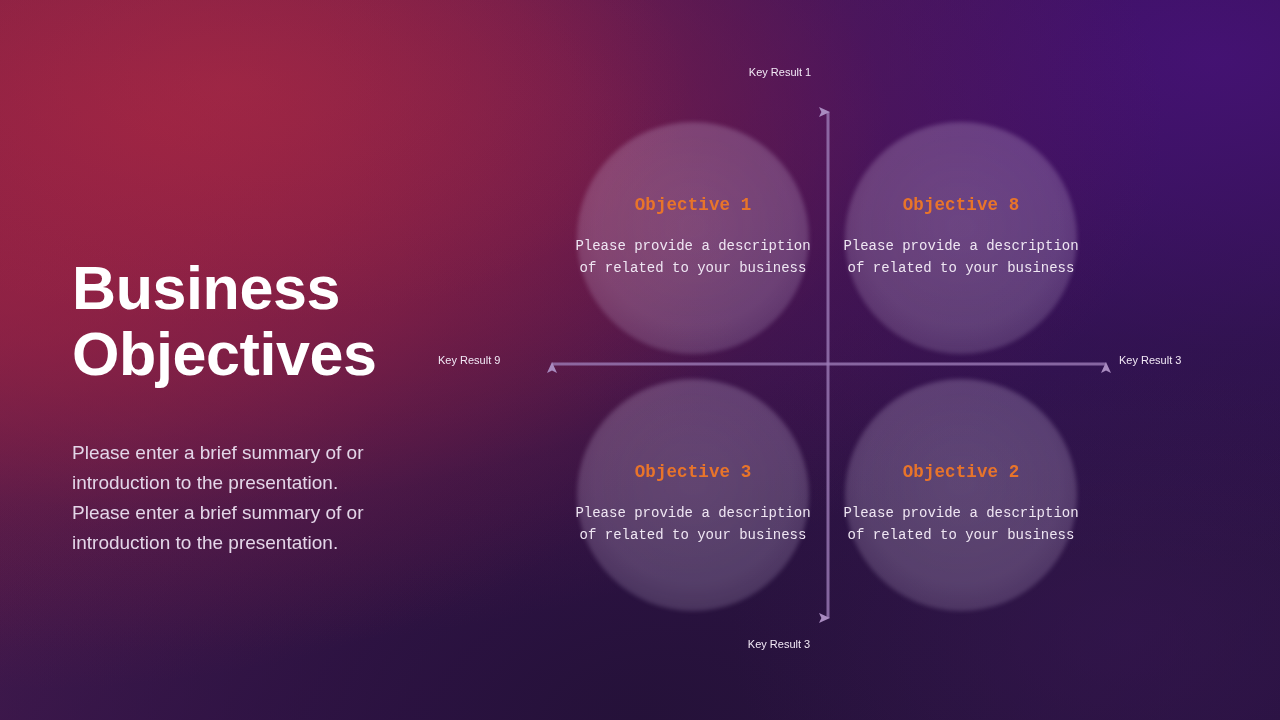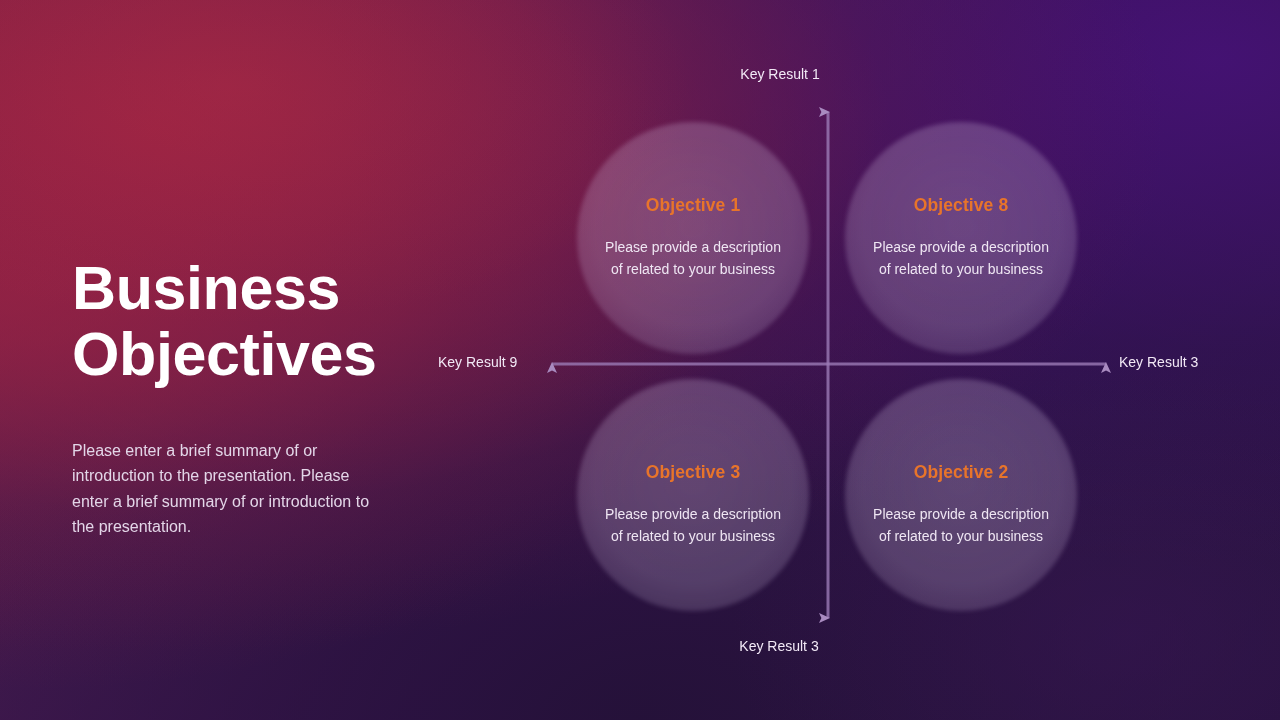--- a/index.html
+++ b/index.html
@@ -44,21 +44,21 @@
     color:#FFFFFF;
     font-size:61px;
     font-weight:bold;
     line-height:1.09;
     letter-spacing:-0.4px;
     white-space:pre-line;
   }
   .summary {
     margin-top:50px;
     color:#E3D6E8;
-    font-size:16px;
+    font-size:19px;
     line-height:1.58;
     font-weight:400;
     max-width:312px;
   }
 
   
   .diagram {
     position:absolute;
     left:430px; top:40px;
     width:810px; height:640px;
@@ -87,20 +87,21 @@
   .bubble.q3 { left:147px; top:339px; }
   .bubble.q4 { left:415px; top:339px; }
 
   .bubble-content{
     position:absolute;
     width:250px;
     display:flex; flex-direction:column; align-items:center;
     text-align:center;
     z-index:3;
     filter:none;
+    font-family:Liberation Mono, monospace;
   }
   .bc.q1 { left:138px; top:155px; }
   .bc.q2 { left:406px; top:155px; }
   .bc.q3 { left:138px; top:422px;justify-content:space-between; }
   .bc.q4 { left:406px; top:422px; }
 
   .obj-title {
     color:#E8742A;
     font-size:17.5px;
     font-weight:bold;
@@ -121,21 +122,21 @@
     left:0; top:0;
     width:810px; height:640px;
     z-index:2;
     overflow:visible;
   }
 
   
   .axis-label {
     position:absolute;
     color:#F2E9F6;
-    font-size:14px;
+    font-size:11px;
     font-weight:400;
     white-space:nowrap;
     z-index:5;
   }
   .axis-label.top    { left:350px; top:26px;  transform:translateX(-50%); }
   .axis-label.bottom { left:349px; top:598px; transform:translateX(-50%); }
   .axis-label.left   { left:8px;   top:314px; }
   .axis-label.right  { left:689px; top:314px; }
 </style>
 </head>

